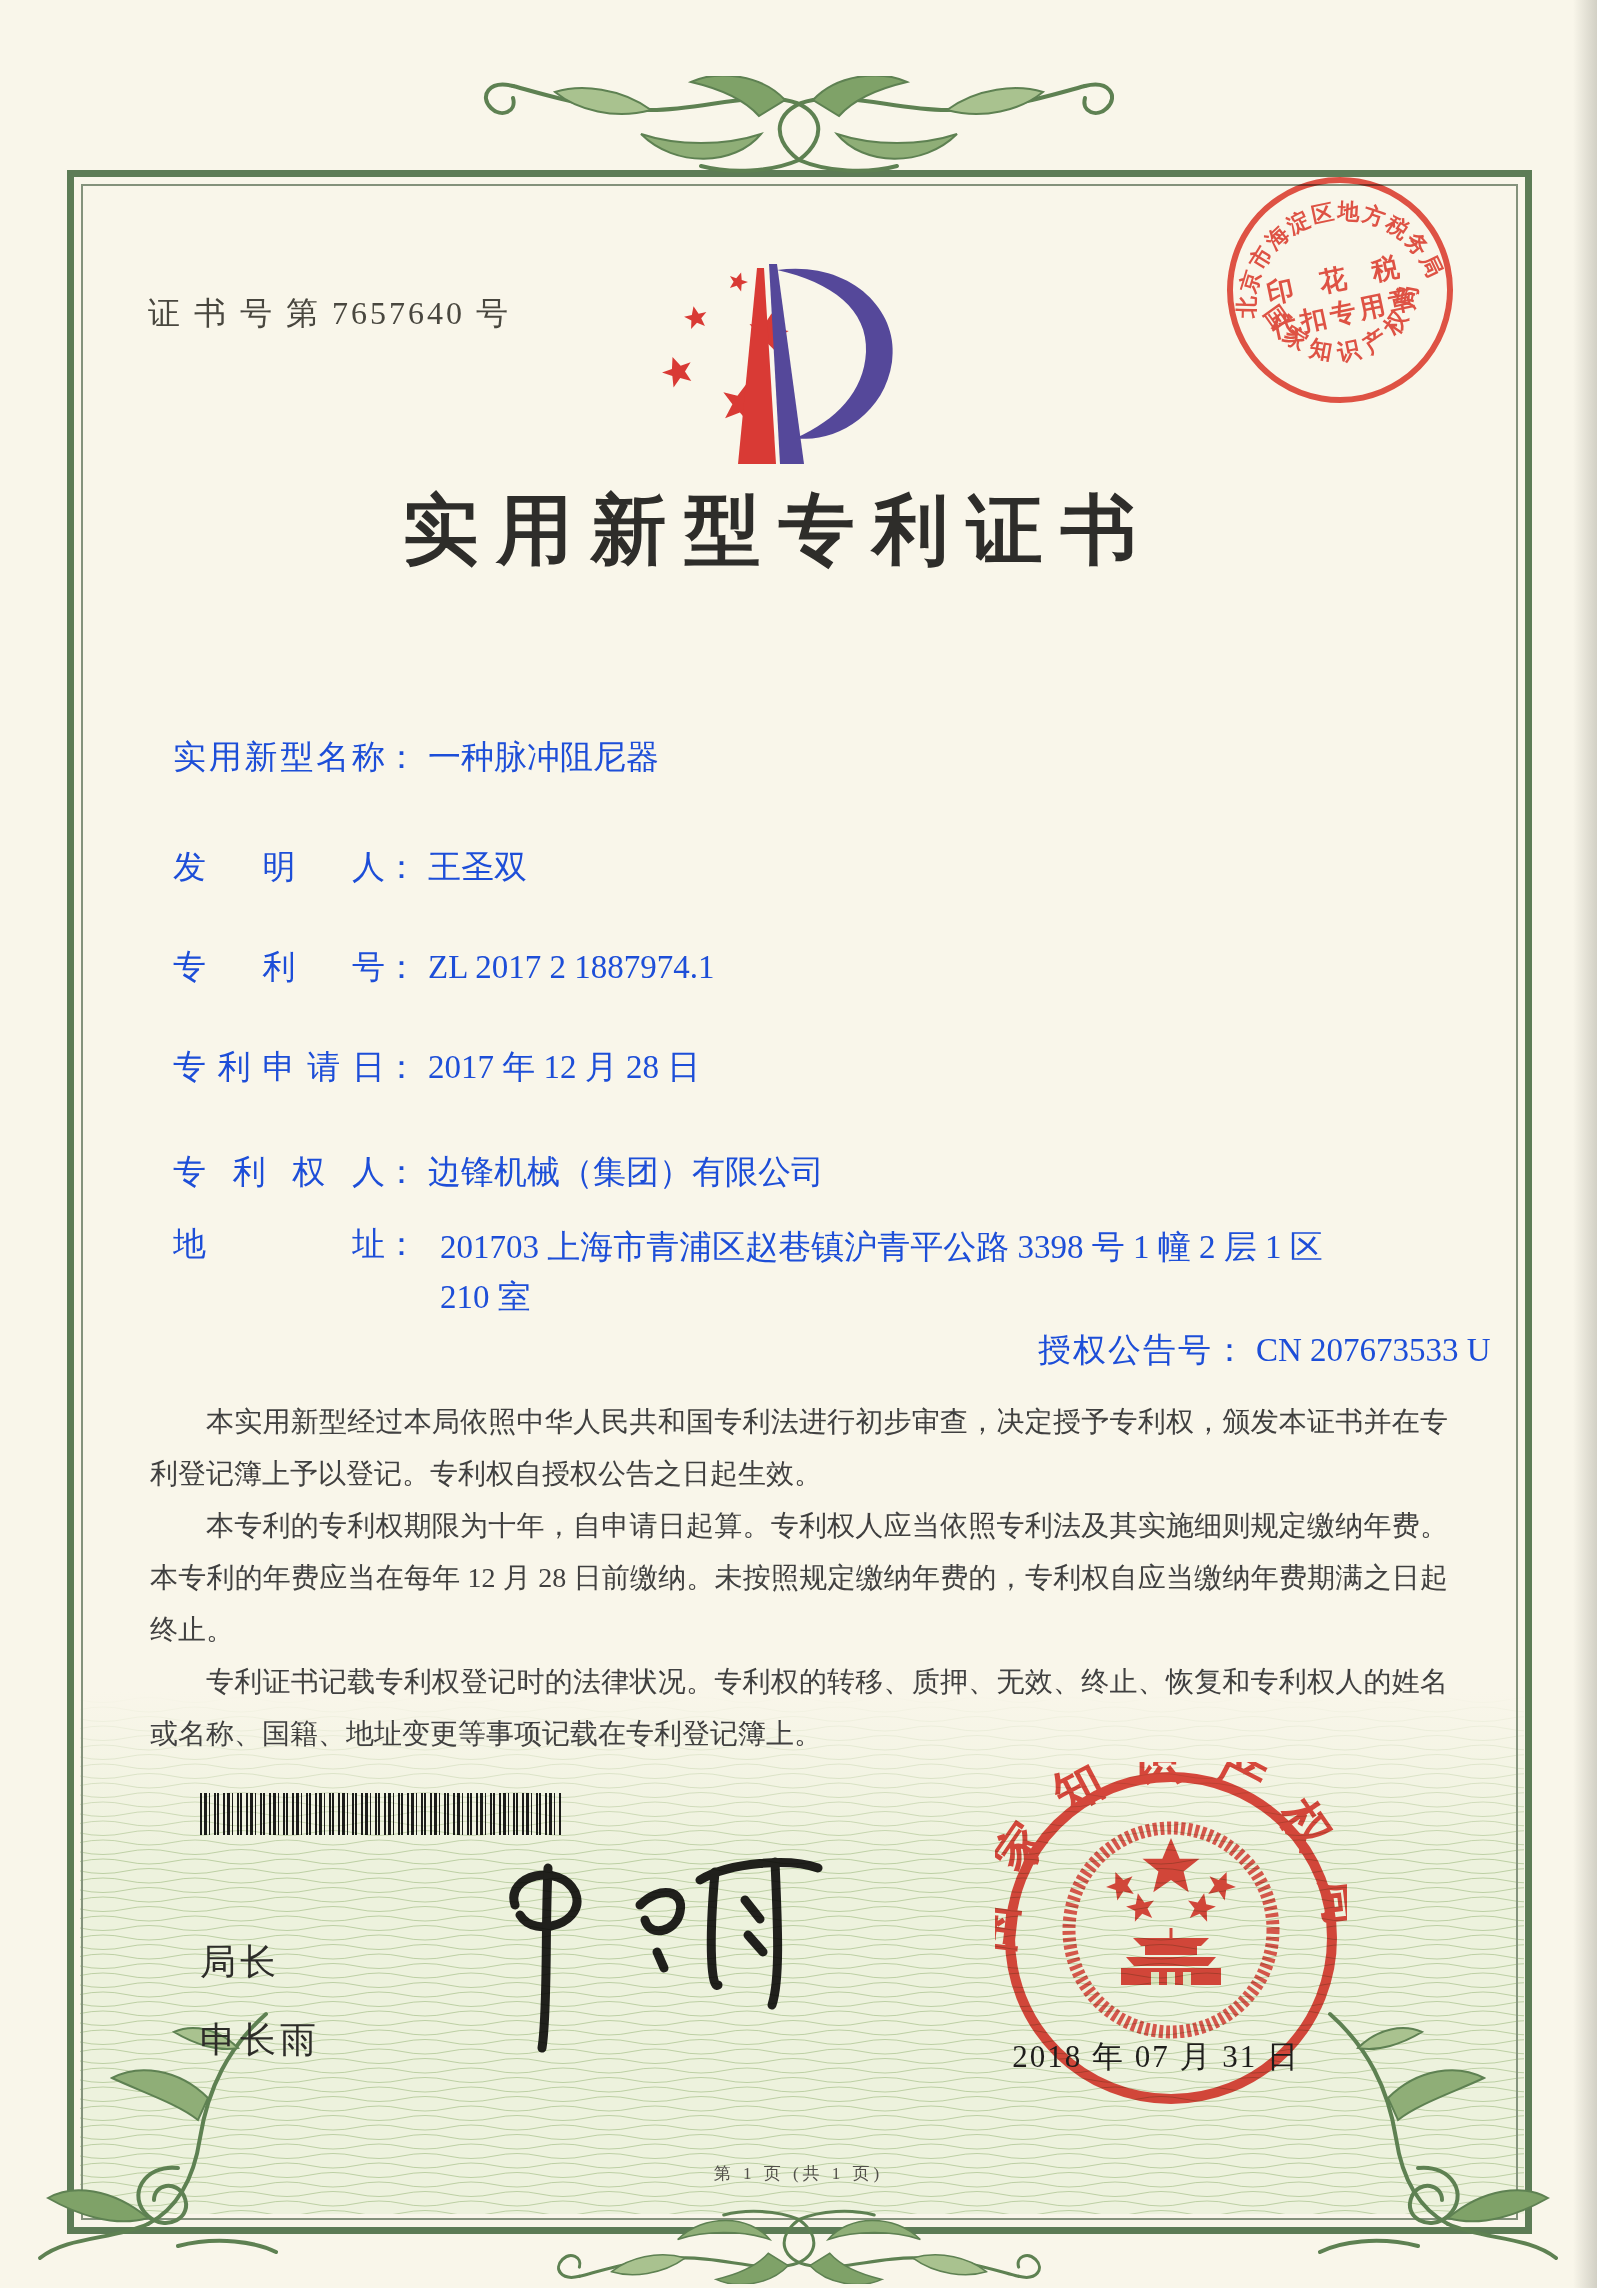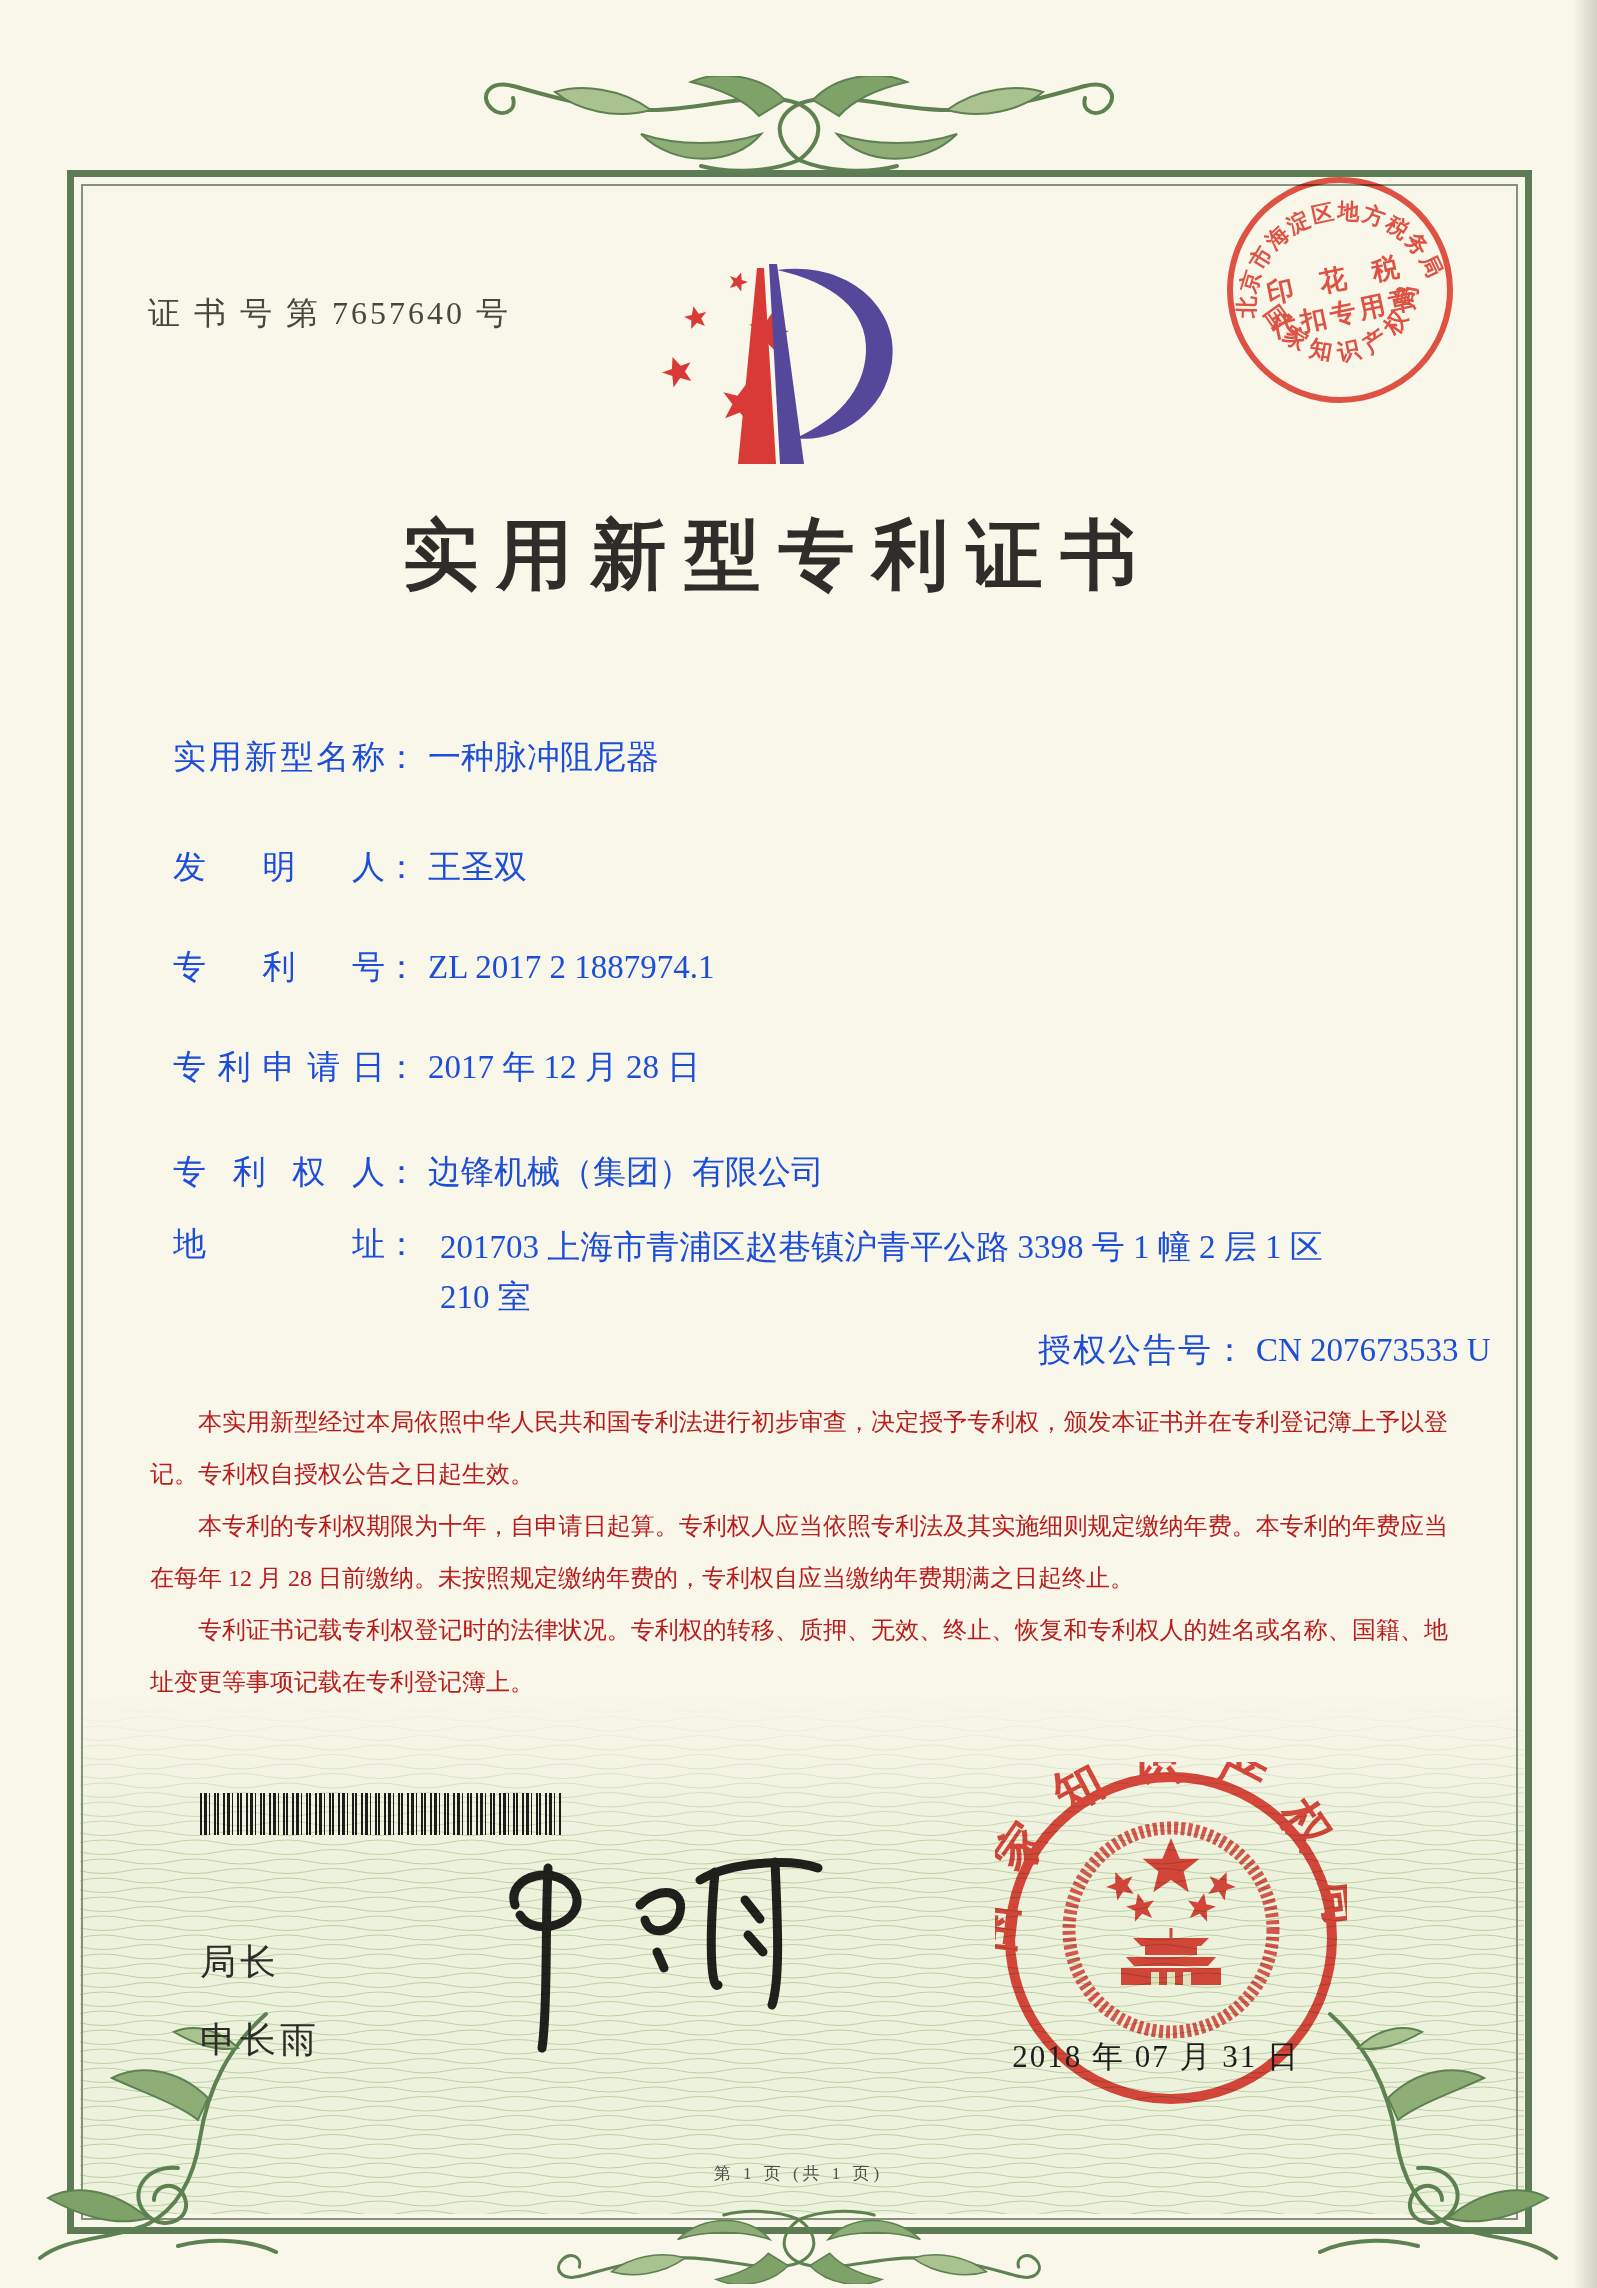--- a/index.html
+++ b/index.html
@@ -19,32 +19,32 @@
   .waves::after{content:"";position:absolute;inset:0;
          background:linear-gradient(180deg,#f9f6ea 0%,rgba(249,246,234,0) 32%);}
   
   .edge-shadow{position:absolute;right:0;top:0;width:24px;height:100%;
          background:linear-gradient(90deg,rgba(0,0,0,0) 0%,rgba(110,110,100,.28) 100%);}
   
   .cert-no{position:absolute;left:148px;top:292px;font-size:32px;letter-spacing:3px;color:#49473f;}
   .logo{position:absolute;left:650px;top:252px;width:262px;height:222px;}
   .tax-stamp{position:absolute;left:1222px;top:172px;width:236px;height:236px;
              transform:rotate(-12deg);mix-blend-mode:multiply;opacity:.93;}
-  .title{position:absolute;left:0;right:40px;top:505px;text-align:center;
+  .title{position:absolute;left:0;right:40px;top:480px;text-align:center;
          font-size:76px;font-weight:700;letter-spacing:18px;color:#2e2d2a;}
   
   .row{position:absolute;left:173px;font-size:33px;white-space:nowrap;color:#1d4ed8;}
   .row .lbl{display:inline-block;width:212px;text-align:justify;text-align-last:justify;vertical-align:top;}
   .row .val{margin-left:10px;}
   .addr-val{display:inline-block;white-space:normal;width:1140px;vertical-align:top;margin-left:22px;line-height:50px;}
   .grant-right{position:absolute;left:865px;top:0;font-size:33px;white-space:nowrap;}
   .grant-right .lbl2{letter-spacing:2px;}
   
   .body-text{position:absolute;left:150px;top:1396px;width:1298px;
-             font-size:24px;line-height:52px;text-align:justify;color:#b91c1c;}
+             font-size:28px;line-height:52px;text-align:justify;color:#404040;}
   .body-text p{margin:0;text-indent:2em;}
   
   .barcode{position:absolute;left:200px;top:1793px;width:362px;height:42px;
     mix-blend-mode:multiply;
     background:repeating-linear-gradient(90deg,
       #1d1d1d 0 2px,transparent 2px 4px,
       #1d1d1d 4px 7px,transparent 7px 9px,
       #1d1d1d 9px 10px,transparent 10px 14px,
       #1d1d1d 14px 16px,transparent 16px 17px,
       #1d1d1d 17px 19px,transparent 19px 23px);}

